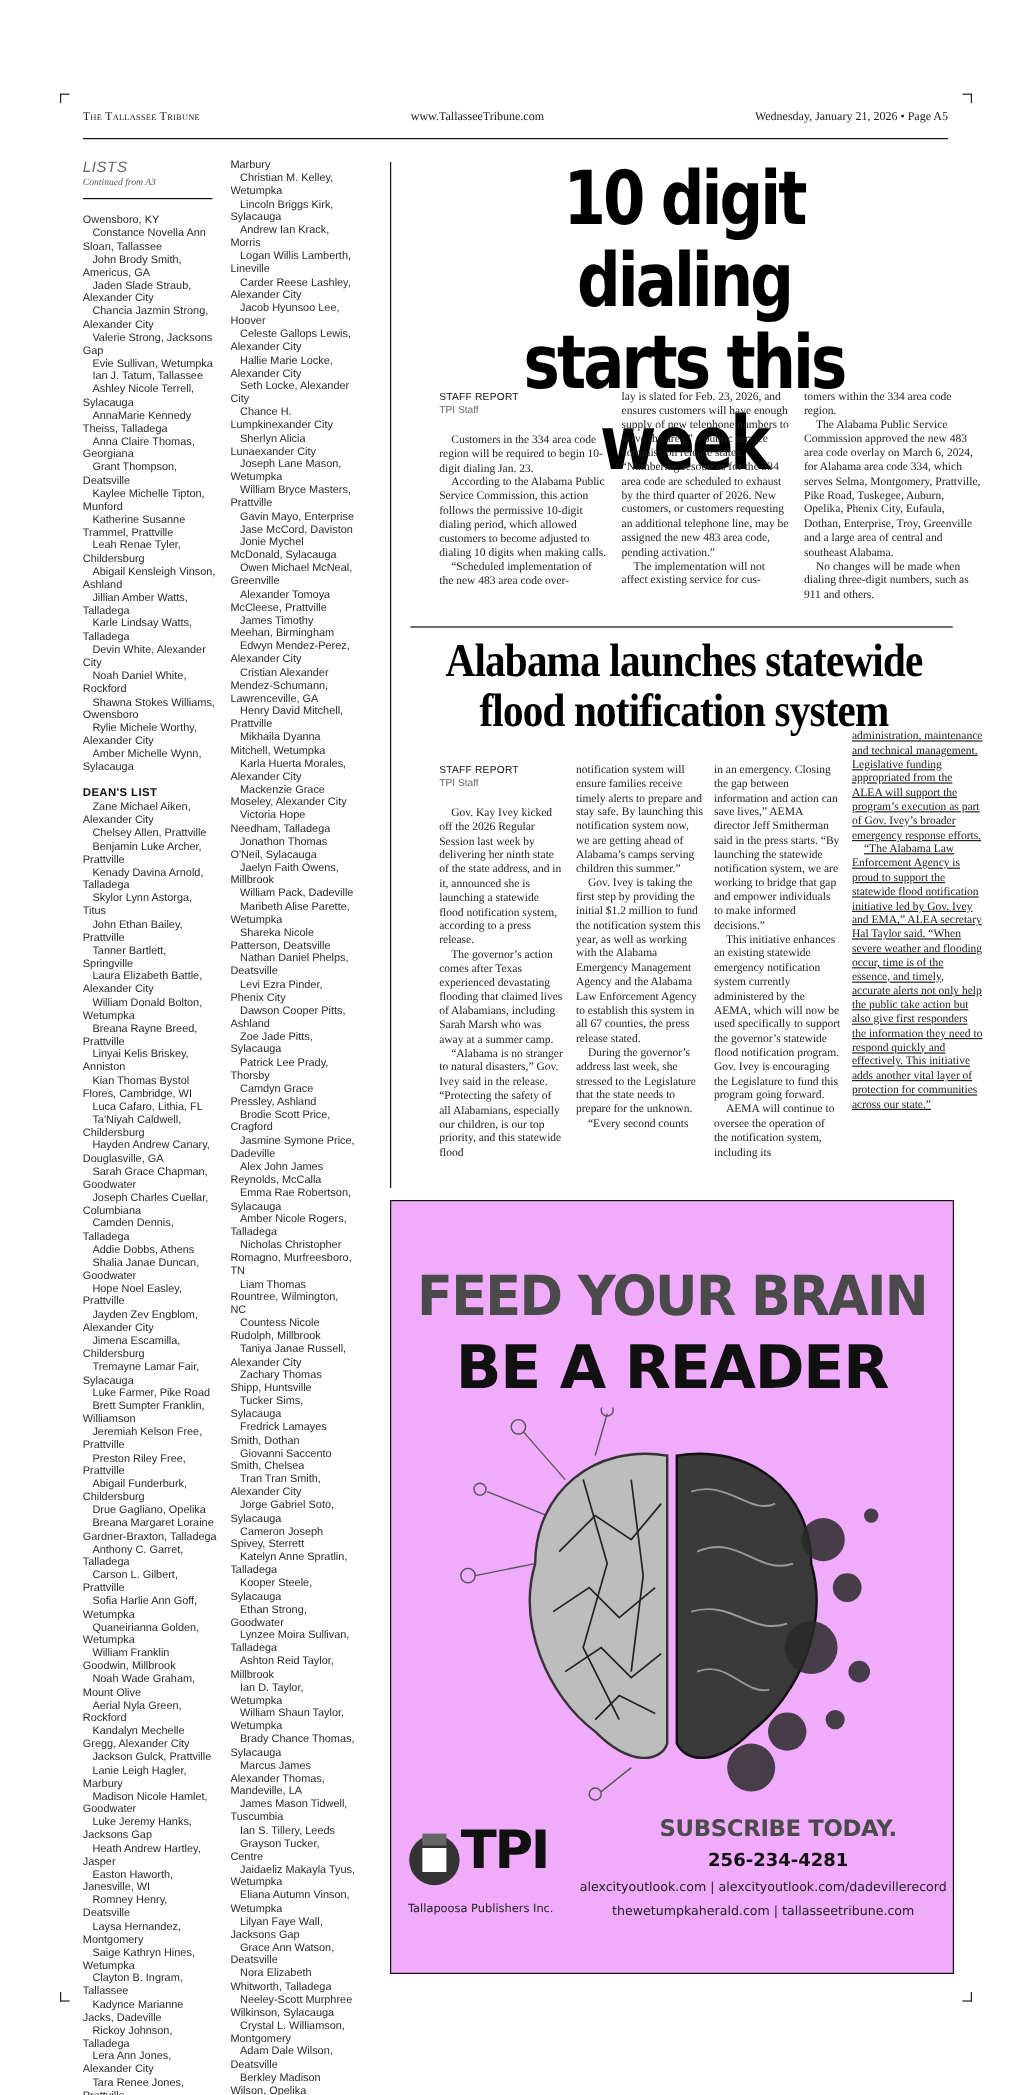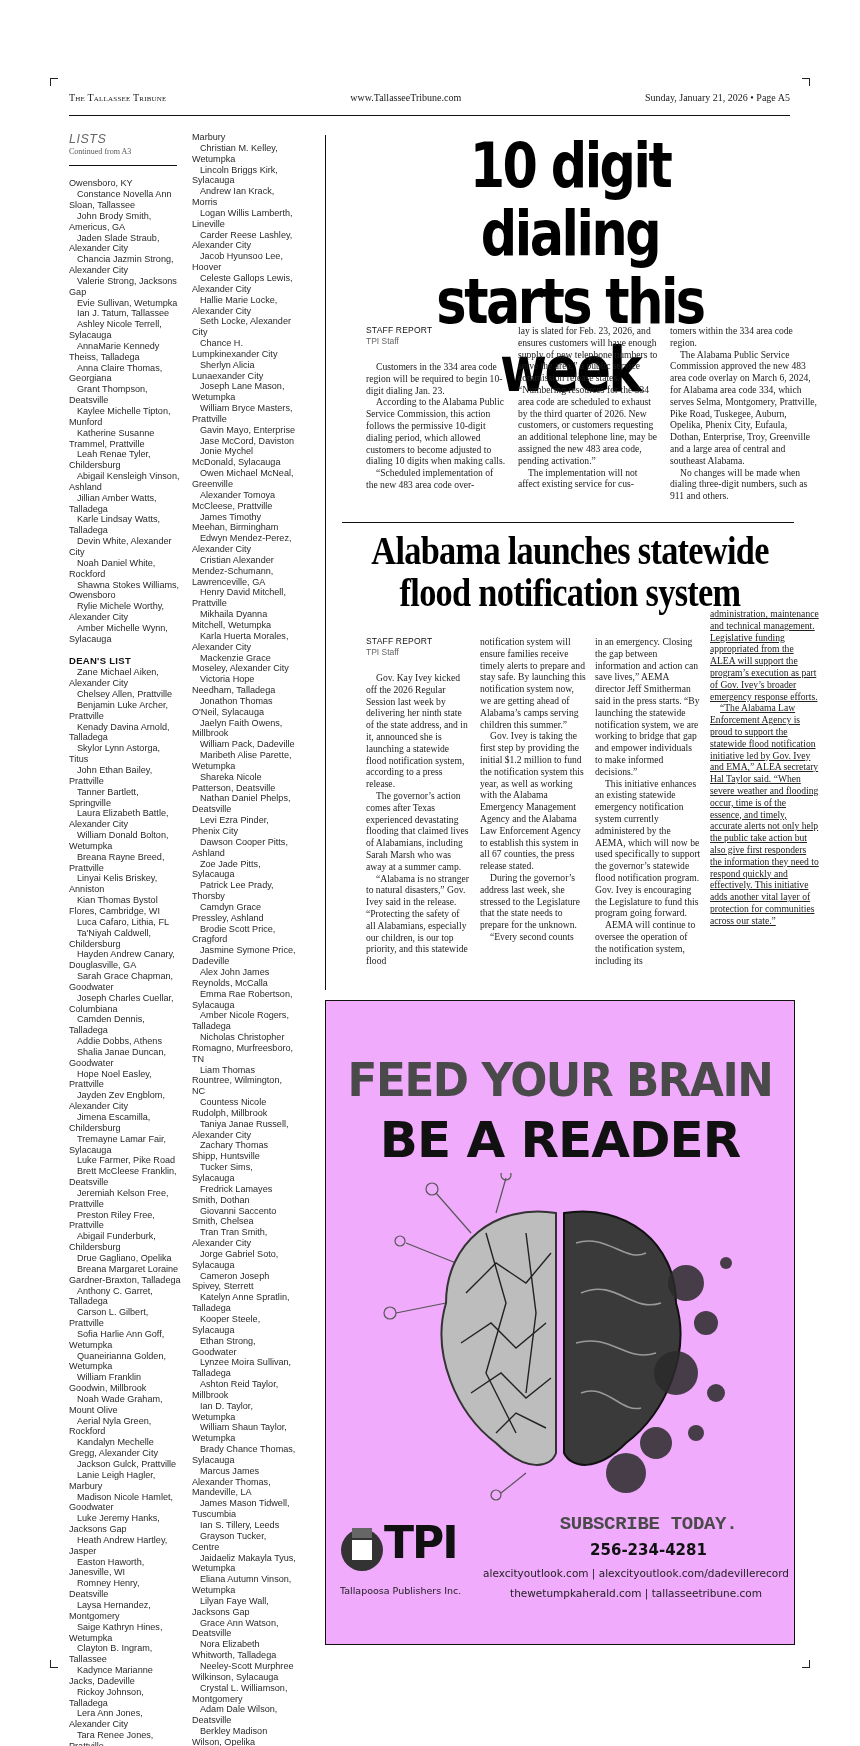--- a/index.html
+++ b/index.html
@@ -19,21 +19,21 @@
 
   .list-col { position: absolute; top: 132px; font-family: "Liberation Sans", sans-serif;
     font-size: 9.1px; line-height: 10.85px; color: #2a2a2a; }
   .list-col.c1 { left: 69px; width: 112px; }
   .list-col.c2 { left: 192px; width: 104px; overflow: hidden; white-space: nowrap; }
   .list-col .entry { text-indent: 8px; }
   .list-col.c2 .entry { white-space: normal; }
   .sec-head { font-family: "Liberation Sans", sans-serif; font-weight: bold; font-size: 9.5px;
     letter-spacing: 0.3px; color: #111; margin-top: 11px; margin-bottom: 1px; }
   .lists-title { font-size: 12.5px; color: #666; letter-spacing: 0.5px; line-height: 14px; font-style: italic; }
-  .lists-sub { font-family: "Liberation Serif", serif; font-size: 8px; color: #555; line-height: 12px; }
+  .lists-sub { font-family: "Liberation Serif", serif; font-style: italic; font-size: 8px; color: #555; line-height: 12px; }
   .lists-rule { height: 1.3px; background: #111; margin: 7px 0 12px 0; width: 108px; }
 
   .vrule { position: absolute; left: 325px; top: 135px; width: 1.3px; height: 855px; background: #111; }
 
   .head1 { position: absolute; left: 335px; top: 132px; width: 470px; text-align: center;
     font-family: "DejaVu Sans", sans-serif; font-weight: bold; font-size: 62px; line-height: 68px;
     letter-spacing: -3px; transform: scaleX(0.82); transform-origin: center top; color: #000; }
 
   .byline { font-family: "Liberation Sans", sans-serif; font-size: 8.5px; line-height: 11px; }
   .byline .kind { color: #111; letter-spacing: 0.2px; }
@@ -60,21 +60,21 @@
   .a2c4 { left: 686px; top: 608px; width: 110px; text-decoration: underline; }
 
   .ad { position: absolute; left: 325px; top: 1000px; width: 470px; height: 645px;
     border: 1.3px solid #111; background: #f0abfc; font-family: "DejaVu Sans", sans-serif; }
   .ad .l1 { position: absolute; top: 52px; left: 0; width: 100%; text-align: center;
     font-weight: bold; font-size: 46px; color: #4a4a4a; letter-spacing: -1.5px; transform: scaleX(0.95); }
   .ad .l2 { position: absolute; top: 110px; left: 0; width: 100%; text-align: center;
     font-weight: bold; font-size: 50px; color: #111; letter-spacing: -1px; }
   .ad .brain { position: absolute; left: 50px; top: 172px; width: 370px; height: 330px; }
   .ad .sub { position: absolute; top: 512px; left: 190px; width: 265px; text-align: center;
-    font-weight: bold; font-size: 19px; color: #4a4a4a; letter-spacing: -0.3px; font-family: Liberation Mono, monospace; }
+    font-weight: bold; font-size: 19px; color: #4a4a4a; letter-spacing: -0.3px; }
   .ad .phone { position: absolute; top: 540px; left: 190px; width: 265px; text-align: center;
     font-weight: bold; font-size: 15px; color: #111; }
   .ad .sites1, .ad .sites2 { position: absolute; left: 150px; width: 320px; text-align: center;
     font-size: 10.5px; color: #222; }
   .ad .sites1 { top: 566px; }
   .ad .sites2 { top: 586px; }
   .ad .logo { position: absolute; left: 14px; top: 522px; width: 150px; height: 80px; }
   .ad .logo-name { position: absolute; left: 14px; top: 584px; width: 150px; font-size: 9.5px; color: #222; }
   .ad .tpi { position: absolute; left: 58px; top: 516px; font-weight: bold; font-size: 44px; color: #111; letter-spacing: -2px; }
 </style>
@@ -82,21 +82,21 @@
 <body>
 
 <div class="crop tl"></div>
 <div class="crop tr"></div>
 <div class="crop bl"></div>
 <div class="crop br"></div>
 
 <header class="masthead">
   <span class="paper">The Tallassee Tribune</span>
   <span>www.TallasseeTribune.com</span>
-  <span>Sunday, January 21, 2026 • Page  A5</span>
+  <span>Wednesday, January 21, 2026 • Page  A5</span>
 </header>
 
 <section class="list-col c1">
   <div class="lists-title">LISTS</div>
   <div class="lists-sub">Continued from A3</div>
   <div class="lists-rule"></div>
   <div>Owensboro, KY</div>
   <div id="c1p1">
       <div class="entry">Constance Novella Ann Sloan, Tallassee</div>
       <div class="entry">John Brody Smith, Americus, GA</div>
@@ -141,21 +141,21 @@
       <div class="entry">Sarah Grace Chapman, Goodwater</div>
       <div class="entry">Joseph Charles Cuellar, Columbiana</div>
       <div class="entry">Camden Dennis, Talladega</div>
       <div class="entry">Addie Dobbs, Athens</div>
       <div class="entry">Shalia Janae Duncan, Goodwater</div>
       <div class="entry">Hope Noel Easley, Prattville</div>
       <div class="entry">Jayden Zev Engblom, Alexander City</div>
       <div class="entry">Jimena Escamilla, Childersburg</div>
       <div class="entry">Tremayne Lamar Fair, Sylacauga</div>
       <div class="entry">Luke Farmer, Pike Road</div>
-      <div class="entry">Brett McCleese Franklin, Deatsville</div>
+      <div class="entry">Brett Sumpter Franklin, Williamson</div>
       <div class="entry">Jeremiah Kelson Free, Prattville</div>
       <div class="entry">Preston Riley Free, Prattville</div>
       <div class="entry">Abigail Funderburk, Childersburg</div>
       <div class="entry">Drue Gagliano, Opelika</div>
       <div class="entry">Breana Margaret Loraine Gardner-Braxton, Talladega</div>
       <div class="entry">Anthony C. Garret, Talladega</div>
       <div class="entry">Carson L. Gilbert, Prattville</div>
       <div class="entry">Sofia Harlie Ann Goff, Wetumpka</div>
       <div class="entry">Quaneirianna Golden, Wetumpka</div>
       <div class="entry">William Franklin Goodwin, Millbrook</div>

